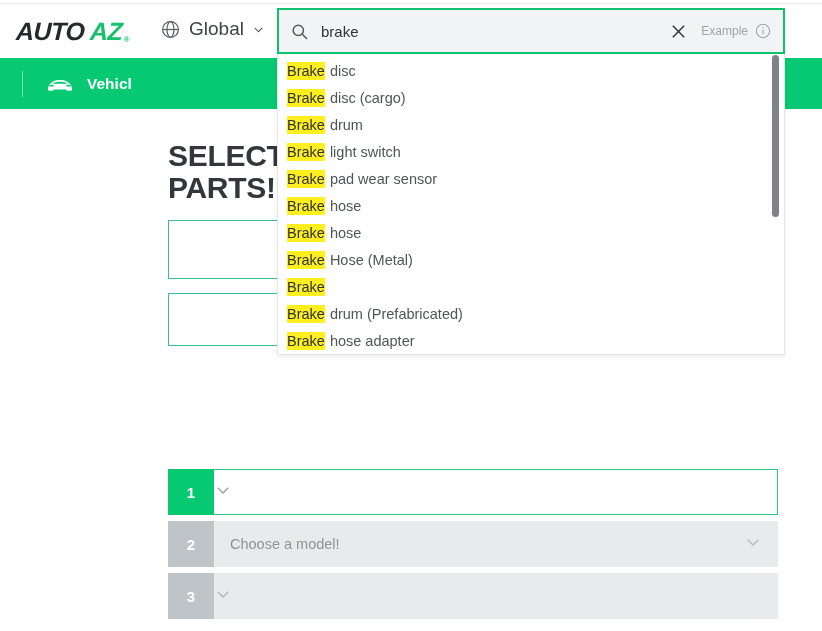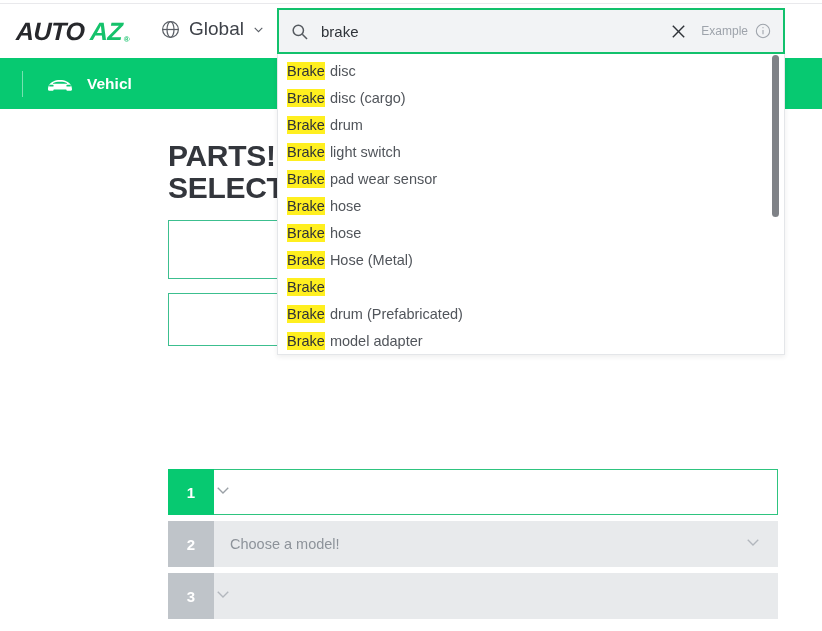--- a/index.html
+++ b/index.html
@@ -246,22 +246,22 @@
           <rect x="28.5" y="14" width="6" height="2.4" rx="1.2" fill="#07c971"></rect>
         </svg>
       </span>
       <span>Vehicl</span>
     </div>
   </div>
 
   <div class="content">
 
     <div class="headline">
+      <div>SELECT</div>
       <div>PARTS!</div>
-      <div>SELECT</div>
     </div>
 
     <div class="vcard car">
       <span>
         <svg class="vcard-icon" viewBox="0 0 40 26" fill="#2fc183">
           <path d="M4 20c0-5 3-9 7-10.5C13.5 8.3 16.5 7.8 20 7.8s6.5.5 9 1.7C33 11 36 15 36 20c0 1.4-1 2-2.4 2h-3.2c-1.2 0-2-.7-2-1.7H11.6c0 1-.8 1.7-2 1.7H6.4C5 22 4 21.4 4 20z"></path>
           <path d="M11 11.6c2-1.1 5-1.7 9-1.7s7 .6 9 1.7c.7.3.5 1-.3 1H11.3c-.8 0-1-.7-.3-1z" fill="#ffffff"></path>
           <rect x="5.5" y="14" width="6" height="2.4" rx="1.2" fill="#ffffff"></rect>
           <rect x="28.5" y="14" width="6" height="2.4" rx="1.2" fill="#ffffff"></rect>
         </svg>
@@ -339,21 +339,21 @@
         </div>
         <div class="suggest-item">
           <span class="hl">Brake</span>
         </div>
         <div class="suggest-item">
           <span class="hl">Brake</span>
           <span class="rest">drum (Prefabricated)</span>
         </div>
         <div class="suggest-item">
           <span class="hl">Brake</span>
-          <span class="rest">model adapter</span>
+          <span class="rest">hose adapter</span>
         </div>
       </div>
     <div class="suggest-scroll-track">
       <div class="suggest-scroll-thumb"></div>
     </div>
   </div>
 
   <div class="searchbox">
     <span class="search-icon-wrap">
       <svg class="search-glyph" viewBox="0 0 24 24" fill="none" stroke="#55595f" stroke-width="1.9">

